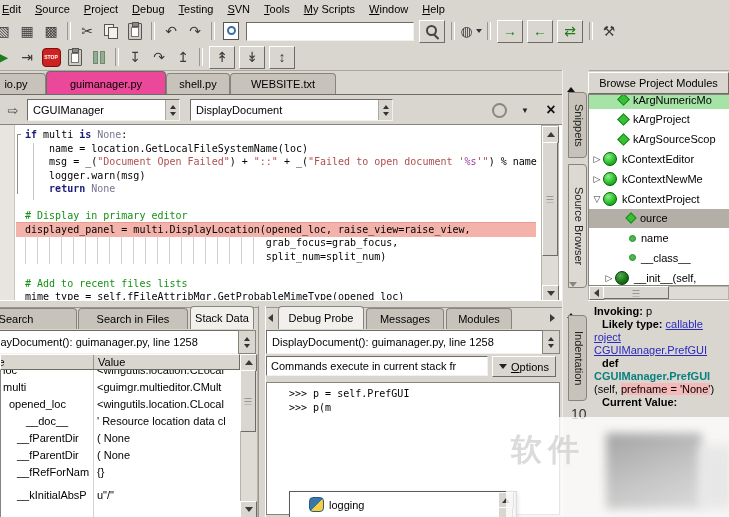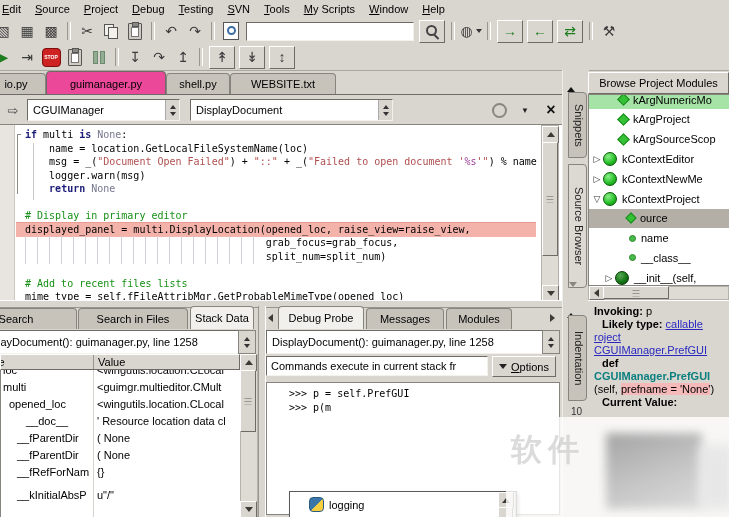--- a/index.html
+++ b/index.html
@@ -100,21 +100,21 @@
   .t-dn{width:0;height:0;border-left:4px solid transparent;border-right:4px solid transparent;border-top:5px solid #3c3a36}
   .t-l{width:0;height:0;border-top:4px solid transparent;border-bottom:4px solid transparent;border-right:5px solid #3c3a36}
   .t-r{width:0;height:0;border-top:4px solid transparent;border-bottom:4px solid transparent;border-left:5px solid #3c3a36}
   
   #rstrip{position:absolute;left:562px;top:70px;width:26px;height:447px;background:#d9d6d0;
           border-left:1px solid #efede8}
   .vtab{position:absolute;left:5px;width:19px;writing-mode:vertical-rl;background:#c7c3bb;
         border:1px solid #87847e;border-radius:0 4px 4px 0;font-size:11px;padding:7px 1px;
         box-sizing:border-box;text-align:center;color:#222;white-space:nowrap;overflow:hidden}
   .vtab.active{background:#dcd9d3}
-  .stripnum{position:absolute;font-size:10px;color:#333}
+  .stripnum{position:absolute;font-size:14px;color:#333}
   
   #browsehdr{position:absolute;left:588px;top:72px;width:141px;height:22px;background:#d9d6d0;
              border:1px solid;border-color:#fff #6e6b66 #6e6b66 #fff;display:flex;align-items:center;
              justify-content:center;box-sizing:border-box}
   #tree{position:absolute;left:588px;top:94px;width:141px;height:192px;background:#fff;
         border:1px solid #87847e;border-right:none;overflow:hidden;box-sizing:border-box}
   .trow{position:absolute;left:0;right:0;height:19px;display:flex;align-items:center;white-space:nowrap;overflow:hidden}
   .trow .lbl{margin-left:5px}
   .trow.selrow{background:#b3afa7}
   .trow.greenband{background:#a6e3a6}

